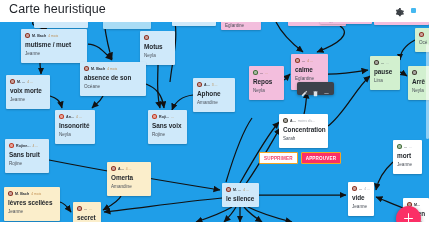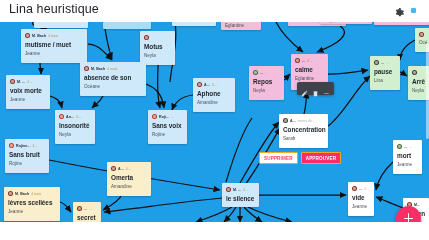--- a/index.html
+++ b/index.html
@@ -86,21 +86,21 @@
   
   #scrollbar{position:absolute;right:0;top:22px;width:3px;height:200px;background:rgba(255,255,255,.0);z-index:36;}
   #scrollthumb{position:absolute;right:0;top:0;width:3px;height:95px;background:rgba(255,255,255,.5);border-radius:2px;}
 </style>
 </head>
 <body>
 
 <div id="app">
 
   <div id="topbar">
-    <div id="page-title">Lina heuristique</div>
+    <div id="page-title">Carte heuristique</div>
     <div id="gear-btn">
       <svg viewBox="0 0 24 24" width="12" height="12" aria-hidden="true">
         <path fill="#33373d" d="M12 8.2a3.8 3.8 0 1 0 0 7.6 3.8 3.8 0 0 0 0-7.6zm0 5.8a2 2 0 1 1 0-4 2 2 0 0 1 0 4z"></path>
         <path fill="#33373d" d="M20.3 13.5l-.1-1.5.1-1.5 1.6-1.2-1.6-2.8-1.9.6a7.6 7.6 0 0 0-2.6-1.5L15.4 2h-3.2l-.4 1.9A7.6 7.6 0 0 0 9.2 5.4L7.3 4.8 5.7 7.6l1.6 1.2-.1 1.5.1 1.5-1.6 1.2 1.6 2.8 1.9-.6a7.6 7.6 0 0 0 2.6 1.5l.4 1.9h3.2l.4-1.9a7.6 7.6 0 0 0 2.6-1.5l1.9.6 1.6-2.8-1.6-1.2z" opacity=".92"></path>
       </svg>
     </div>
     <div id="gear-dot"></div>
   </div>
 
   <div id="canvas">

